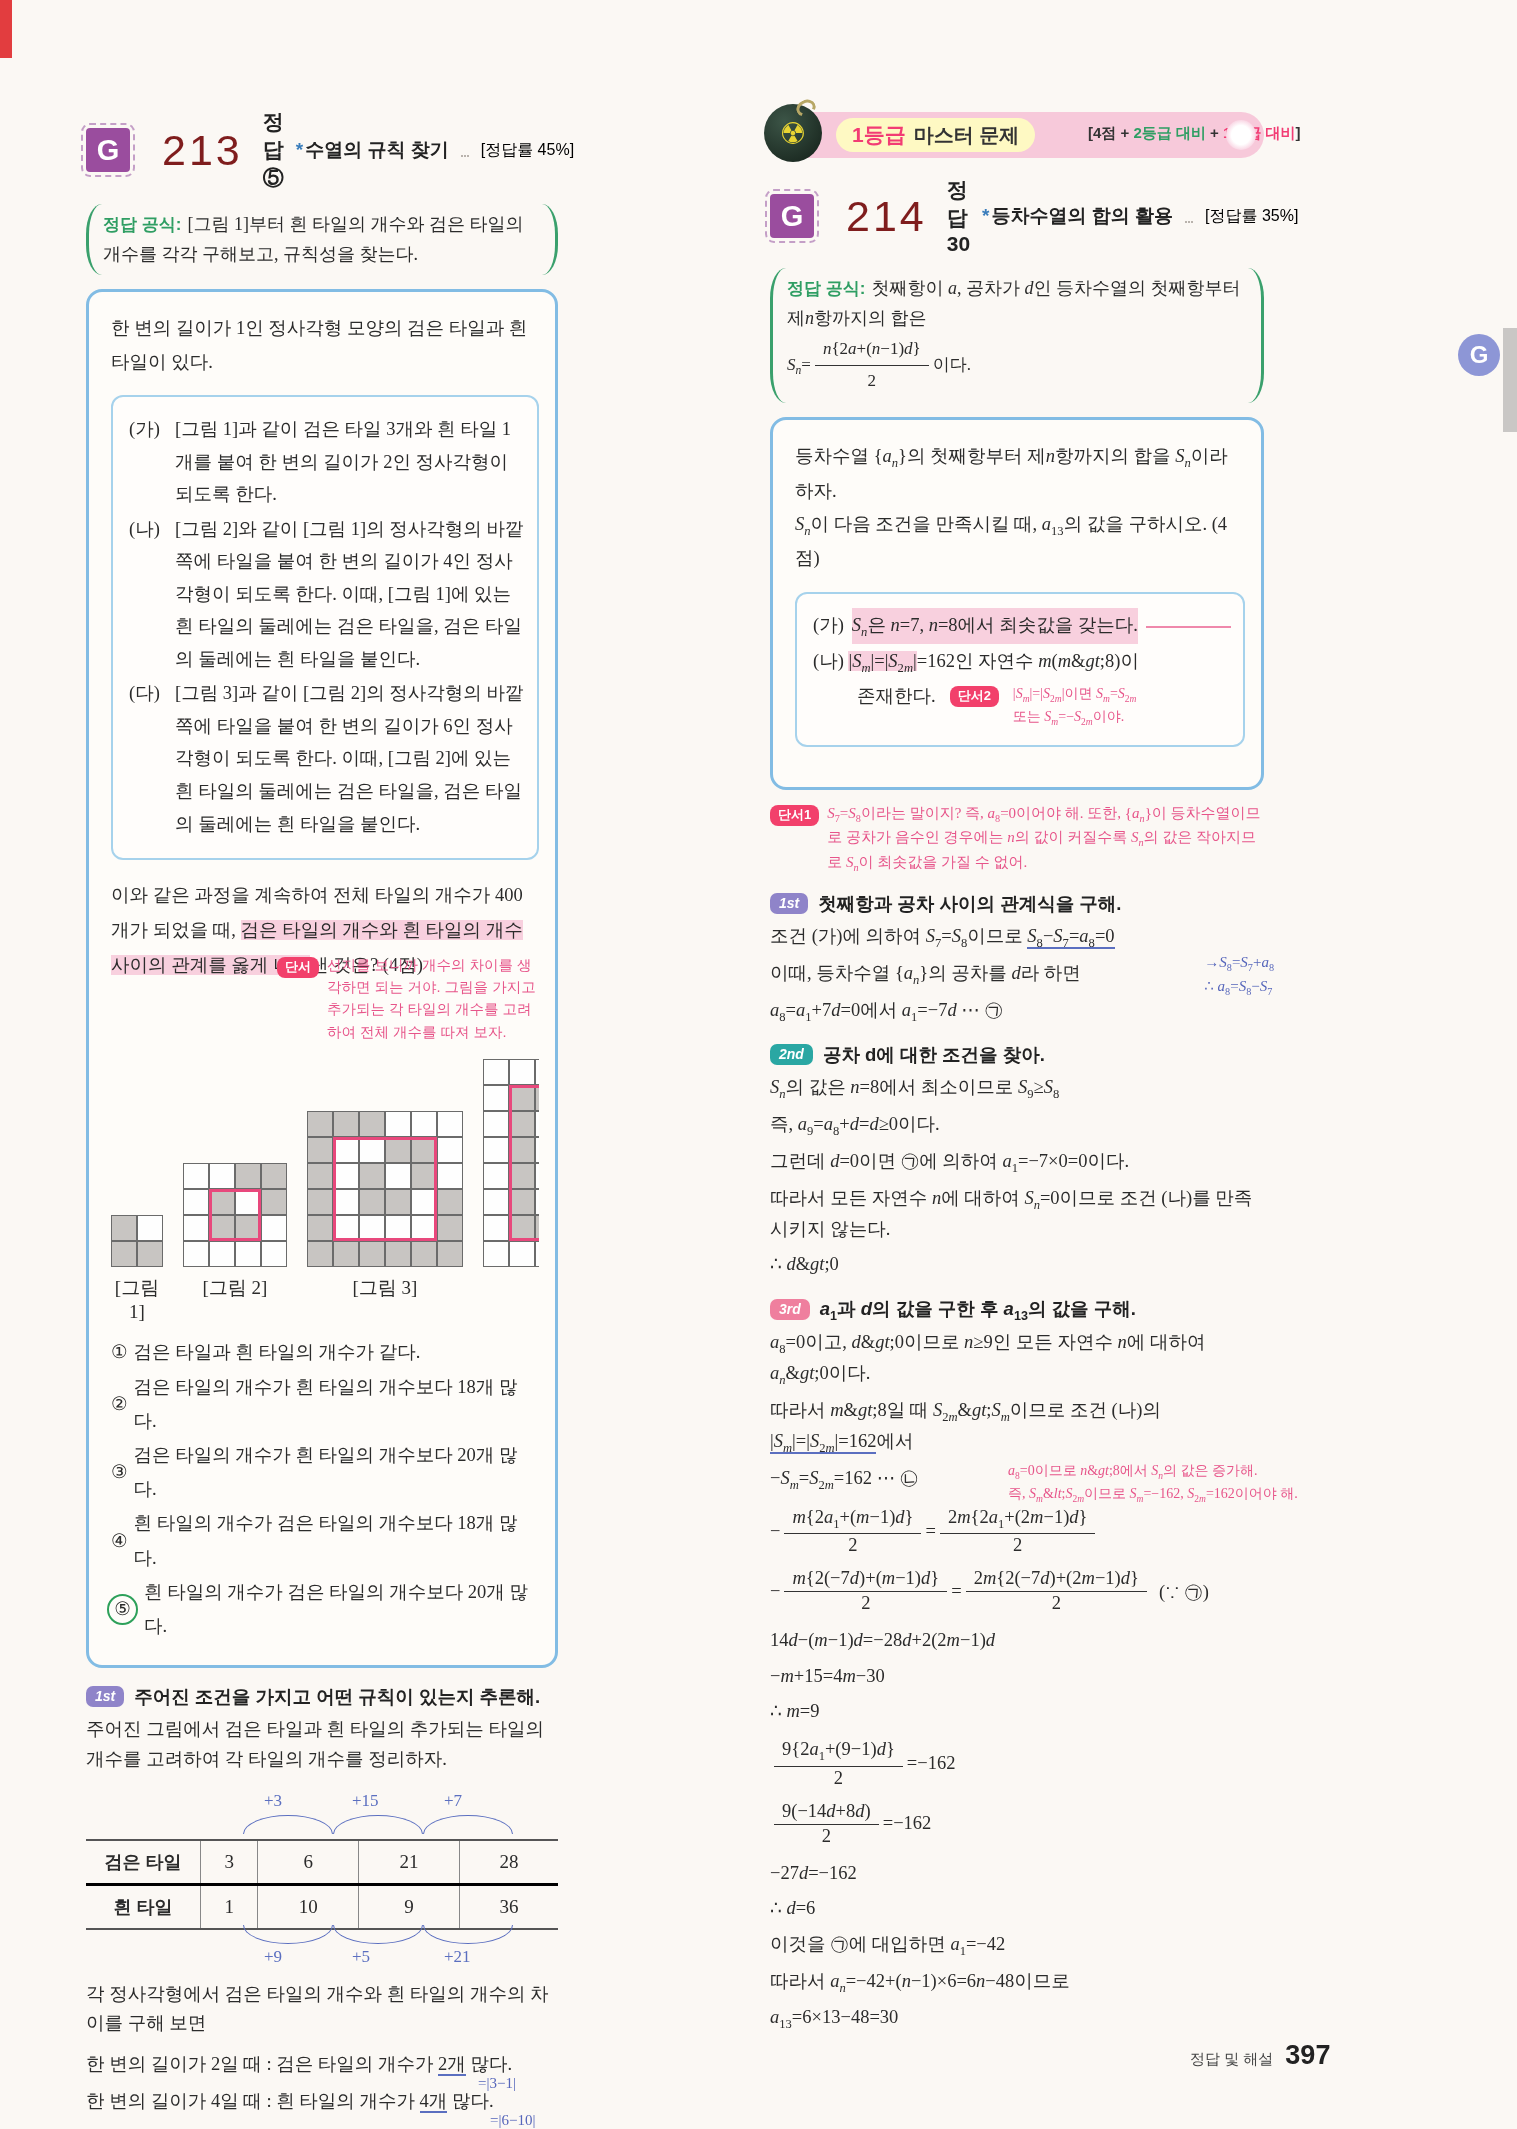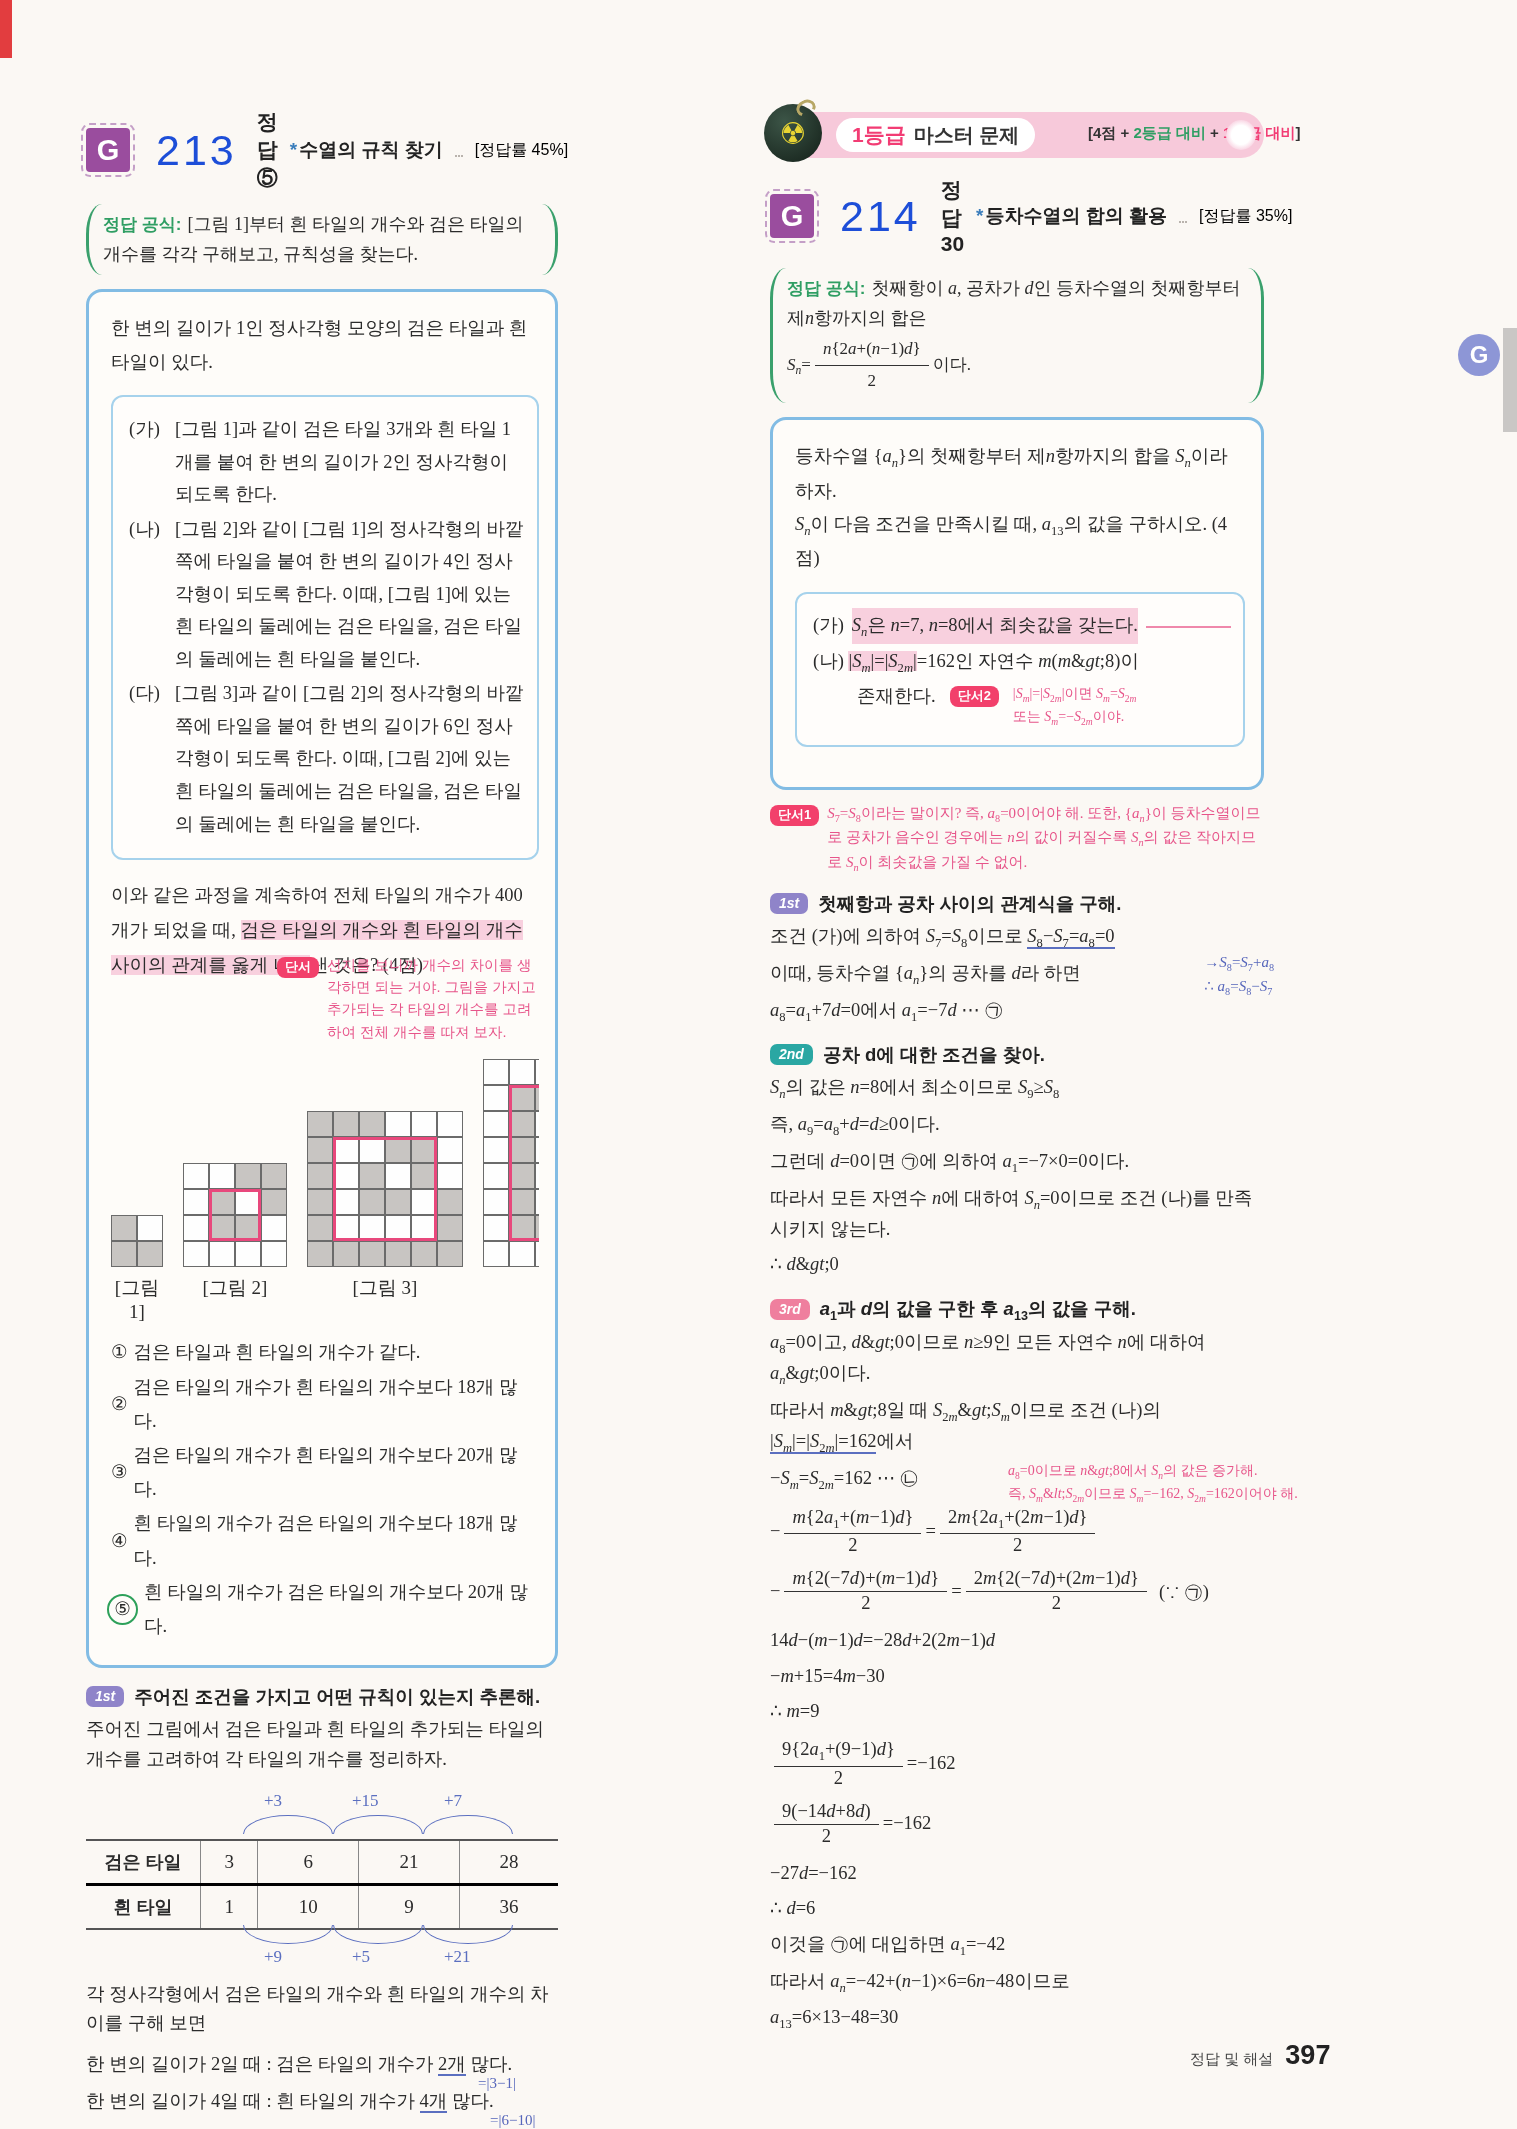--- a/index.html
+++ b/index.html
@@ -18,21 +18,21 @@
   .footer .fpg{font:bold 27px "Liberation Sans",sans-serif;color:#222;}
   
   .col{position:absolute;top:108px;}
   .col.left{left:86px;width:472px;}
   .col.right{left:770px;width:494px;}
   
   .phead{display:flex;align-items:center;gap:12px;}
   .gbadge{width:44px;height:44px;background:#9a4d9e;border-radius:4px;outline:2px dashed #c49fc7;outline-offset:3px;
           color:#fff;display:flex;align-items:center;justify-content:center;flex:none;
           font:bold 29px "Liberation Sans",sans-serif;}
-  .pnum{font:43px "Liberation Sans",sans-serif;color:#1d4ed8;letter-spacing:3px;margin-left:14px;}
+  .pnum{font:43px "Liberation Sans",sans-serif;color:#7f1d1d;letter-spacing:3px;margin-left:20px;}
   .pans{font:bold 21px "Liberation Sans",sans-serif;color:#222;margin-left:8px;}
   .ptopic{font:bold 19px "Liberation Sans",sans-serif;color:#222;white-space:nowrap;}
   .star{color:#3a7dbb;font-weight:bold;margin-right:2px;}
   .leader{flex:1 1 8px;border-bottom:2px dotted #b9b3ad;height:12px;min-width:8px;}
   .rate{font:16px "Liberation Sans",sans-serif;color:#000000;white-space:nowrap;}
   
   .fbox{margin-top:12px;padding:6px 14px;border-left:3px solid #3aa06c;border-right:3px solid #3aa06c;
         border-radius:16px/30px;font-size:18px;line-height:1.65;}
   .fbox .flabel{color:#2f9e63;font:bold 17px "Liberation Sans",sans-serif;margin-right:6px;}
   
@@ -86,21 +86,21 @@
   .diffln{position:relative;margin:12px 0;font-size:18.5px;}
   .dnote{position:absolute;top:24px;color:#5666bb;font-size:15px;}
   .ub2{border-bottom:2px solid #5b6fc0;}
   
   .mbar{position:relative;height:46px;border-radius:24px;background:#f7c9da;margin:4px 0 18px;}
   .bomb{position:absolute;left:-6px;top:-8px;width:58px;height:58px;border-radius:50%;
         background:radial-gradient(circle at 35% 30%,#3c5547,#131f18);display:flex;align-items:center;
         justify-content:center;color:#e8d433;font-size:30px;}
   .bomb::after{content:"";position:absolute;right:6px;top:-4px;width:14px;height:10px;
         border:3px solid #b7a765;border-radius:50%;border-bottom-color:transparent;transform:rotate(-25deg);}
-  .mpill{position:absolute;left:66px;top:6px;height:34px;border-radius:17px;background:#ffffff;
+  .mpill{position:absolute;left:66px;top:6px;height:34px;border-radius:17px;background:#fef9c3;
          display:flex;align-items:center;padding:0 16px;gap:8px;}
   .mgrade{color:#f23c74;font:bold 21px "Liberation Sans",sans-serif;}
   .mtitle{color:#333;font:bold 20px "Liberation Sans",sans-serif;}
   .mpts{position:absolute;left:318px;top:12px;font:bold 15px "Liberation Sans",sans-serif;color:#333;white-space:nowrap;}
   .mpts .grn{color:#2f9e63;} .mpts .pnk{color:#f23c74;}
   .mdot{position:absolute;right:8px;top:8px;width:30px;height:30px;border-radius:50%;
         background:radial-gradient(circle,#ffffff 45%,#f3a9c6);}
   
   .frac{display:inline-block;text-align:center;vertical-align:middle;margin:0 4px;}
   .fnum{display:block;border-bottom:1.6px solid #333;padding:0 8px 2px;}

